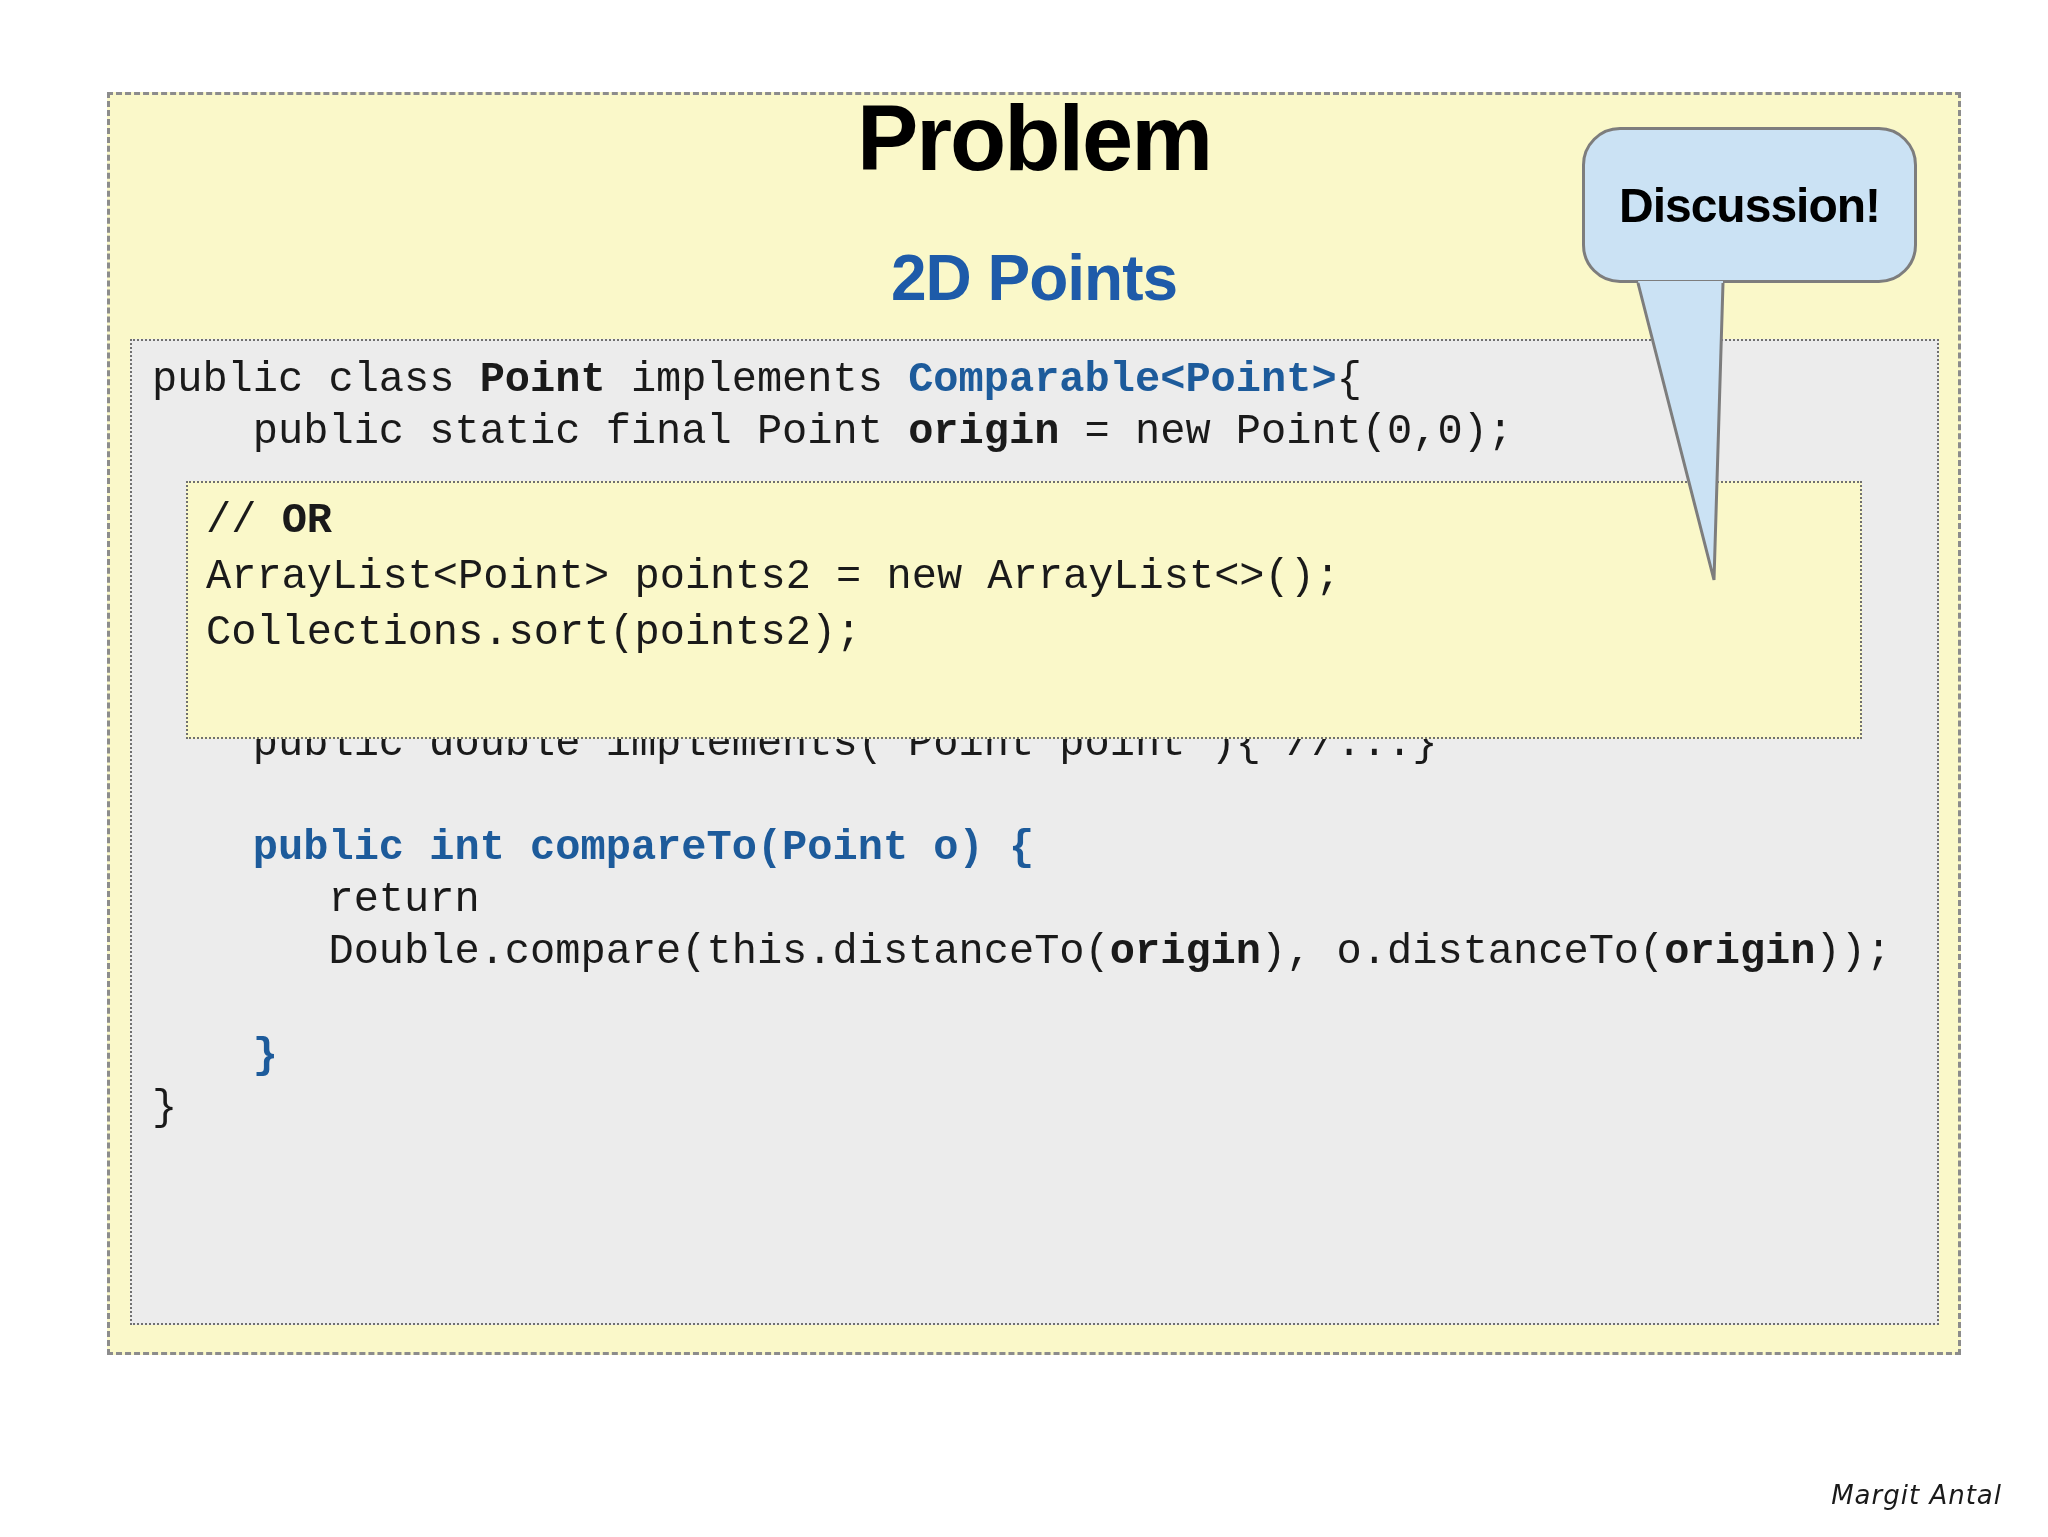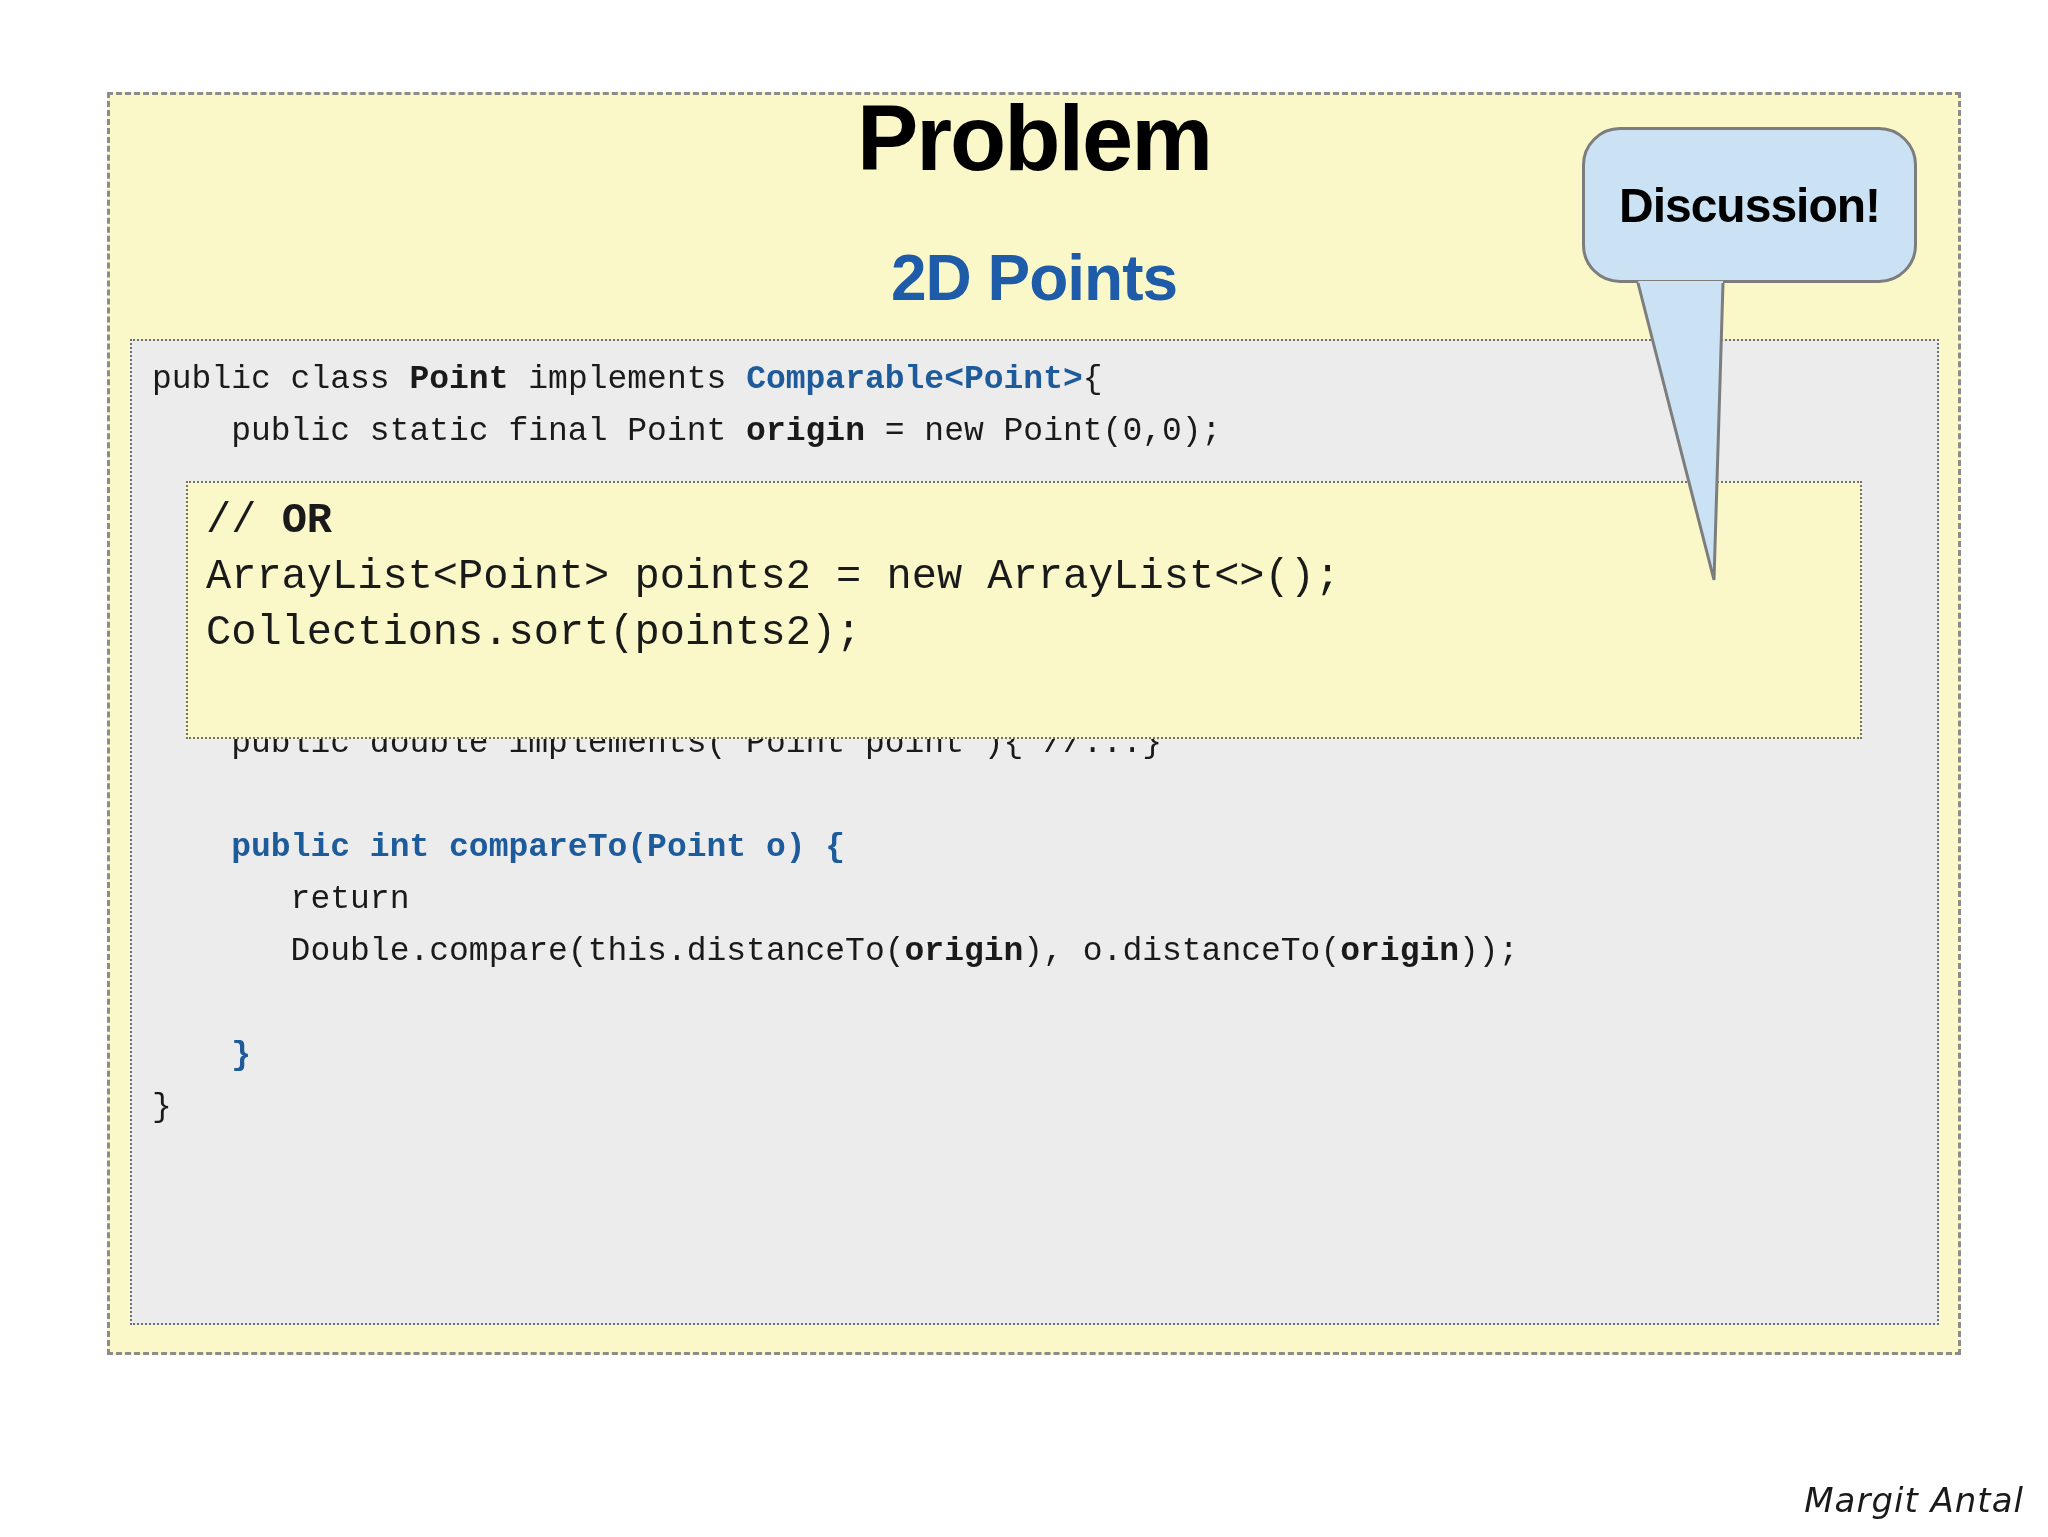--- a/index.html
+++ b/index.html
@@ -27,21 +27,21 @@
     color:var(--subtitle-color,#1e5ba9);
   }
   .code-box{
     position:absolute;left:130px;top:339px;width:1809px;height:986px;
     box-sizing:border-box;z-index:1;
     background:var(--code-box-bg,#ececec);
     border:2px dotted var(--code-box-border,#707070);
   }
   .code-main{
     position:absolute;left:20px;top:13px;
-    font-family:"Liberation Mono",monospace;font-size:33px;
+    font-family:"Liberation Mono",monospace;font-size:42px;
     color:var(--code-text,#1a1a1a);
   }
   .code-main .code-line{height:52px;line-height:52px;white-space:pre;}
   .inner-box{
     position:absolute;left:186px;top:481px;width:1676px;height:258px;
     box-sizing:border-box;z-index:5;
     background:var(--slide-bg,#faf8c9);
     border:2px dotted var(--code-box-border,#707070);
     padding:10px 0 0 18px;overflow:hidden;
     font-family:"Liberation Mono",monospace;font-size:42px;
@@ -52,23 +52,23 @@
     position:absolute;left:1582px;top:127px;width:335px;height:156px;
     box-sizing:border-box;z-index:8;
     background:var(--bubble-bg,#cbe2f4);
     border:3px solid var(--bubble-border,#7d7d7d);
     border-radius:38px;
     display:flex;align-items:center;justify-content:center;
     font-size:48px;font-weight:bold;letter-spacing:-1px;color:#000;
   }
   .tail{position:absolute;left:1620px;top:270px;z-index:9;}
   .signature{
-    position:absolute;right:24px;top:1480px;
+    position:absolute;right:46px;top:1480px;
     font-family:"DejaVu Sans",sans-serif;font-style:italic;
-    font-size:34px;letter-spacing:1px;
+    font-size:26px;letter-spacing:1px;
     color:var(--signature-color,#1a1a1a);
   }
 </style>
 </head>
 <body>
 
 <div class="page">
 
   <div class="slide"></div>
 

